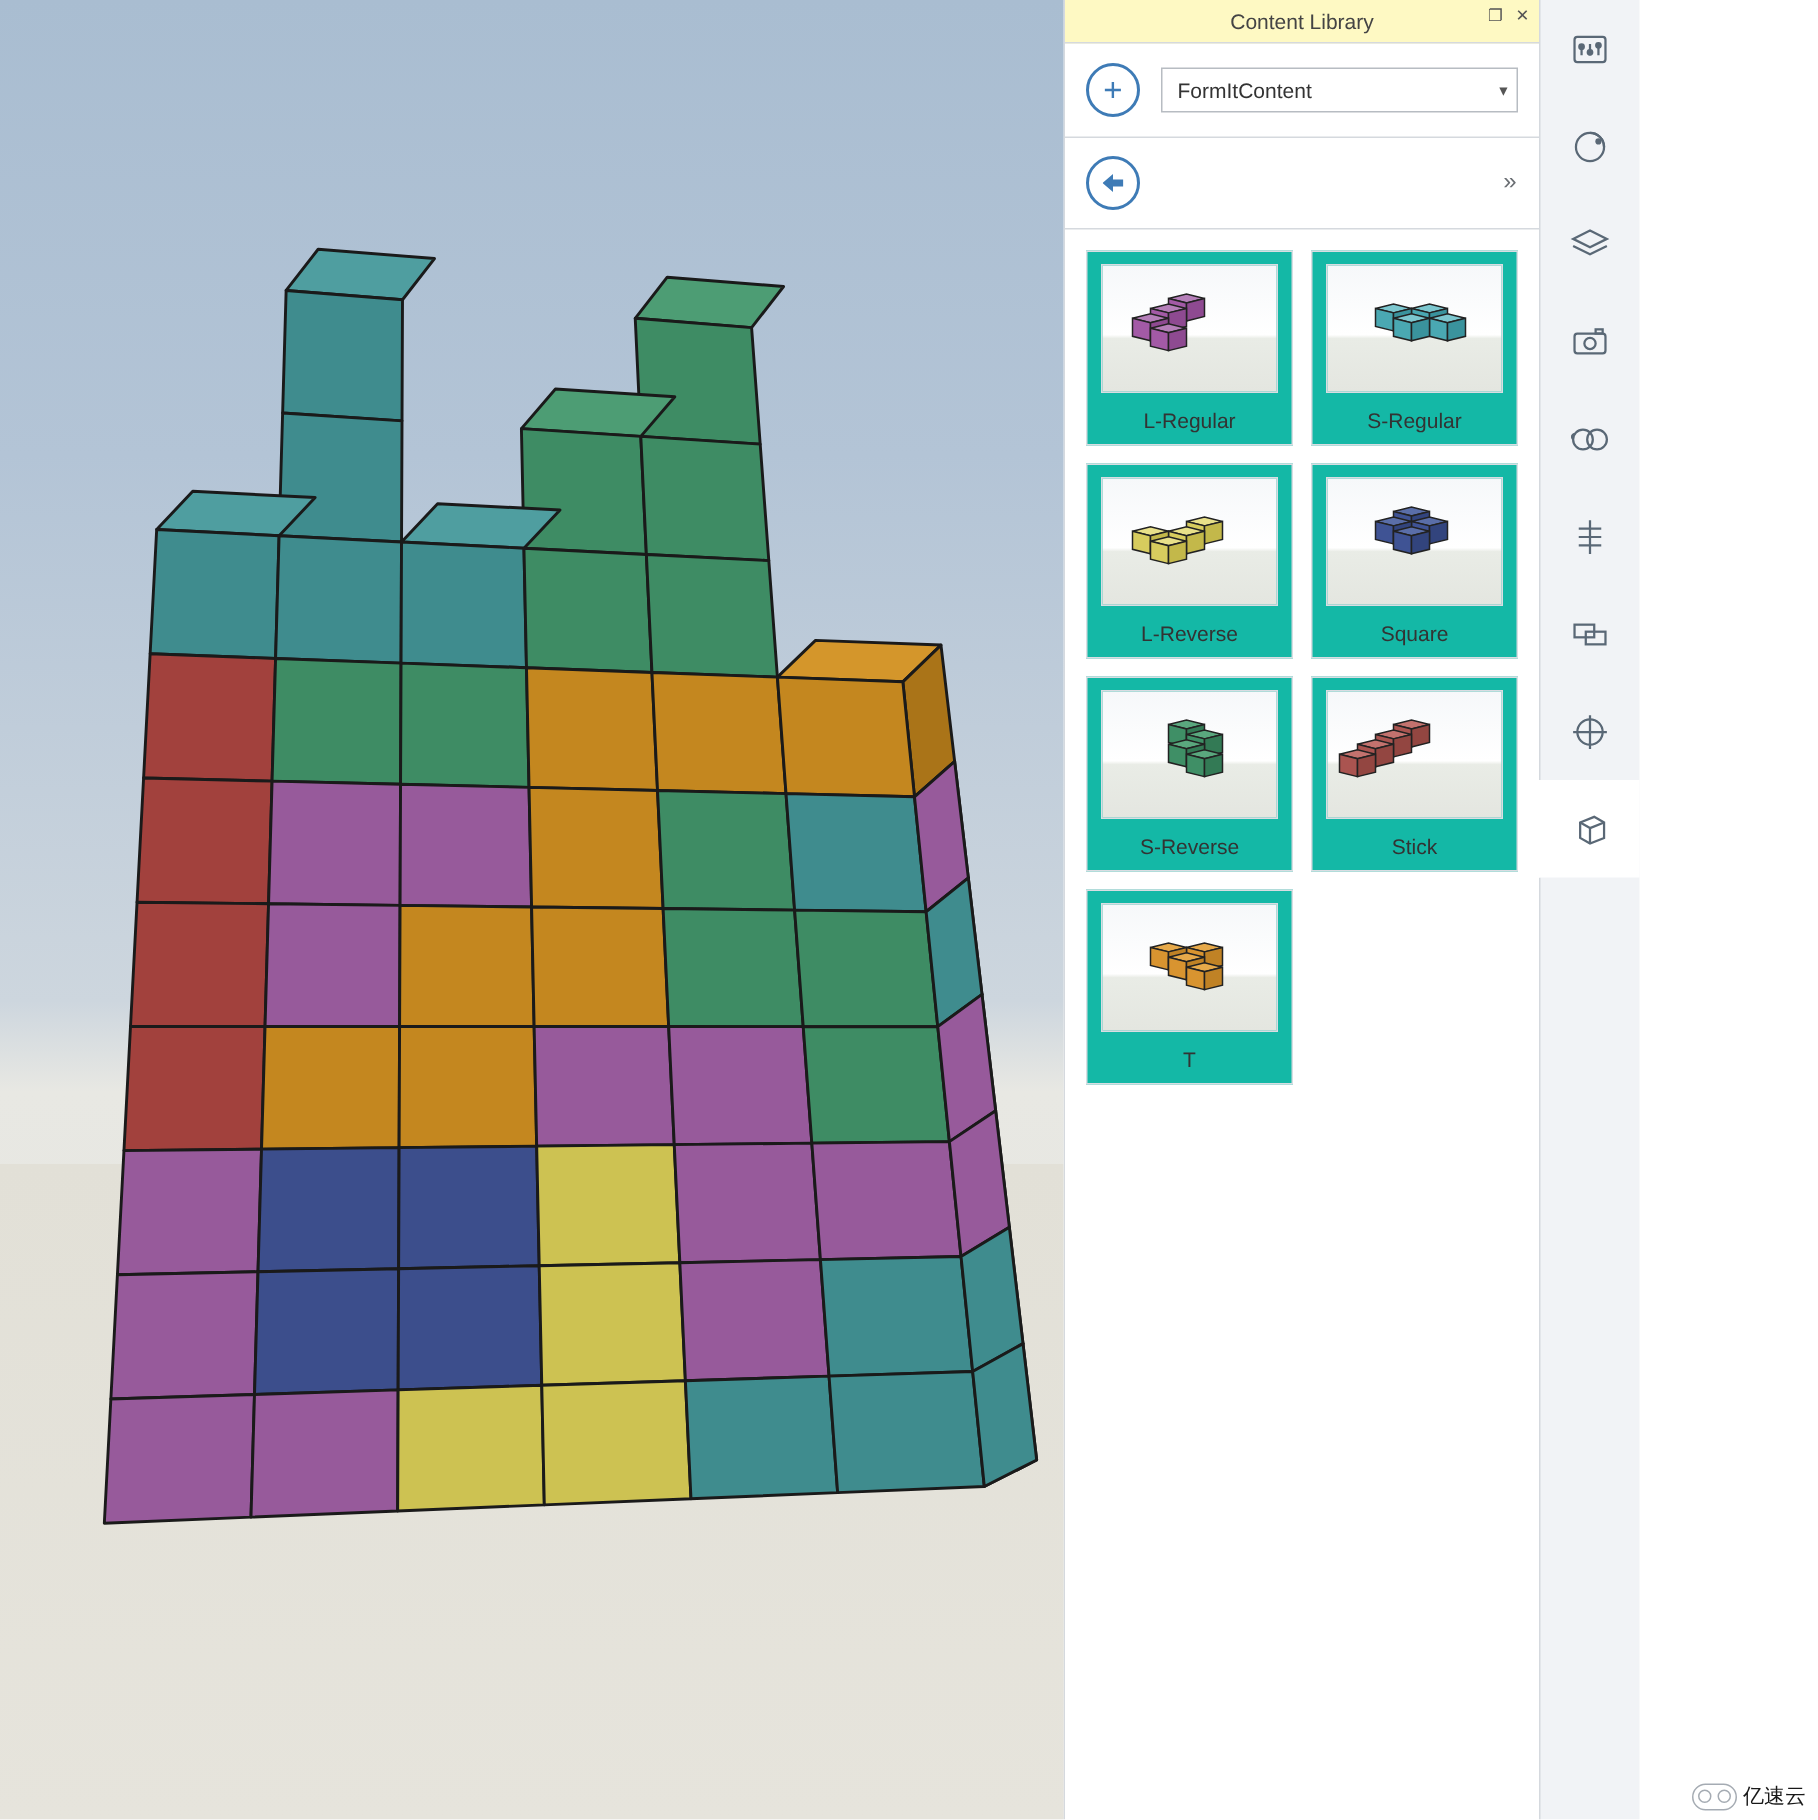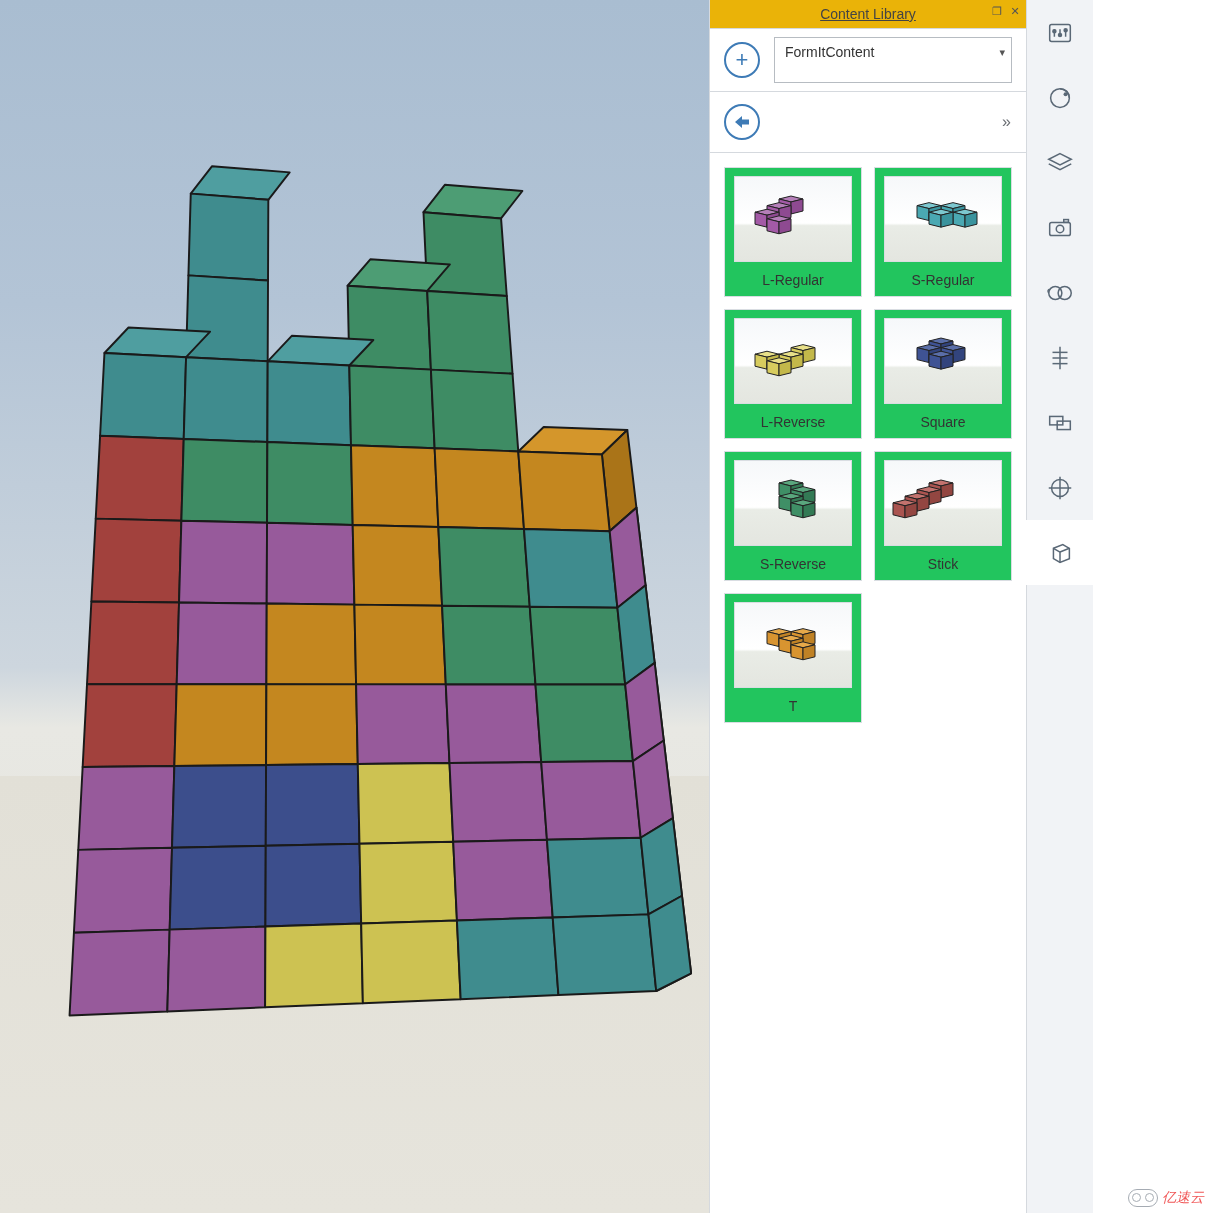--- a/index.html
+++ b/index.html
@@ -48,29 +48,28 @@
   
   .panel {
     flex: 0 0 316px;
     border-left: 1px solid #d5d9de;
     display: flex;
     flex-direction: column;
     background: #fff;
   }
   .panel-title {
     height: 28px;
-    background: #eab308;
+    background: #fef9c3;
     border-bottom: 1px solid #d5d9de;
     display: flex;
     align-items: center;
     justify-content: center;
     position: relative;
     font-size: 14px;
     color: #444;
-    text-decoration: underline;
   }
   .panel-title .ctrls {
     position: absolute;
     right: 4px;
     top: 4px;
     display: flex;
     gap: 4px;
   }
   .panel-title .ctrls span {
     width: 14px; height: 14px;
@@ -99,21 +98,21 @@
     font-size: 22px;
     font-weight: 400;
     line-height: 1;
     background: #fff;
   }
   .lib-select {
     flex: 1;
     height: 28px;
     border: 1px solid #b7bcc2;
     background: #fff;
-    padding: 0 22px 16px 10px;
+    padding: 0 22px 0 10px;
     display: flex;
     align-items: center;
     font-size: 14px;
     position: relative;
   }
   .lib-select::after {
     content: "▾";
     position: absolute;
     right: 6px;
     color: #555;
@@ -150,21 +149,21 @@
     flex: 1;
     overflow-y: auto;
     padding: 14px;
     display: grid;
     grid-template-columns: repeat(2, 1fr);
     gap: 12px;
     align-content: start;
   }
   .lib-item {
     border: 1px solid #d9dde2;
-    background: #22c55e;
+    background: #14b8a6;
     display: flex;
     flex-direction: column;
     align-items: center;
     padding: 8px 6px 8px;
   }
   .thumb {
     width: 116px;
     height: 84px;
     border: 1px solid #d9dde2;
     background: linear-gradient(to bottom, #f6f8fa 0%, #ffffff 55%, #e9ece6 58%, #e4e6e0 100%);
@@ -200,27 +199,26 @@
     margin-left: -1px;
   }
   .rail svg { width: 30px; height: 30px; stroke: #5a6876; fill: none; stroke-width: 1.6; }
 
   
   .wm {
     position: absolute;
     right: 8px;
     bottom: 6px;
     font-size: 14px;
-    color: #ef4444;
+    color: #000000;
     opacity: 0.9;
     display: flex;
     align-items: center;
     gap: 4px;
     pointer-events: none;
-    font-style: italic;
   }
   .wm-icon {
     width: 28px; height: 16px;
     border: 1.5px solid #9ca3ab;
     border-radius: 10px;
     position: relative;
   }
   .wm-icon::before, .wm-icon::after {
     content:"";
     position:absolute;

